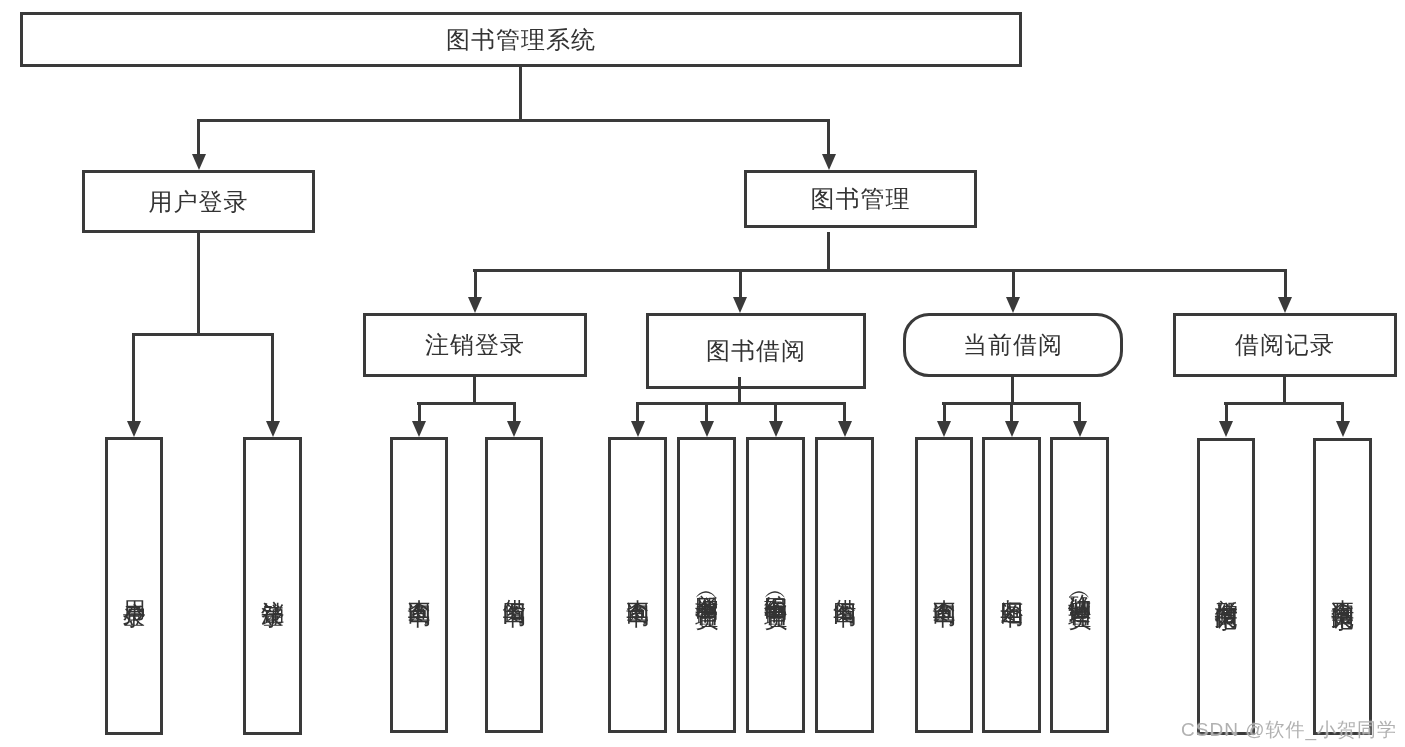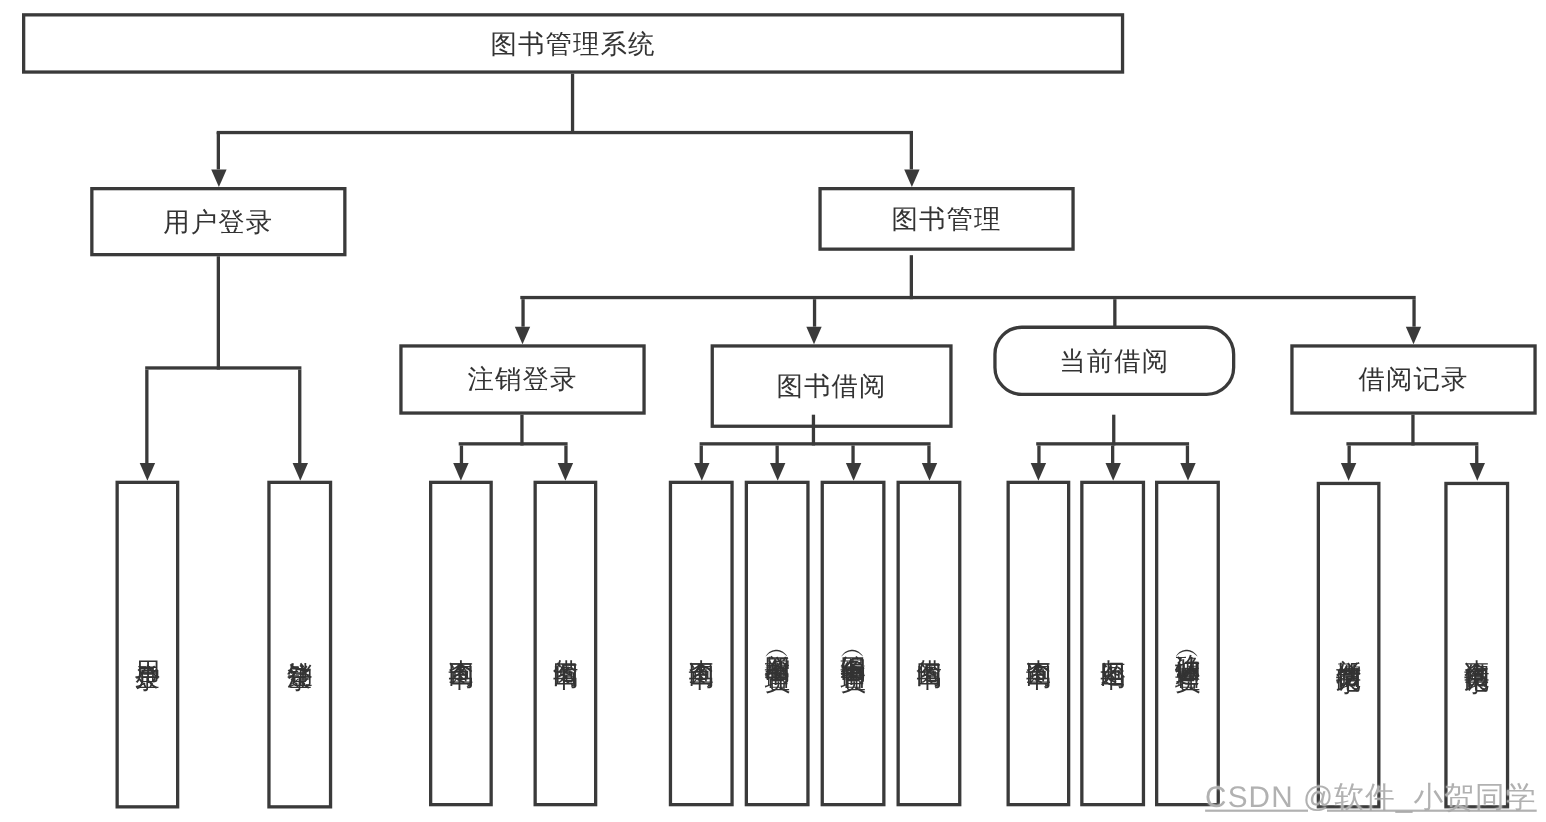--- a/index.html
+++ b/index.html
@@ -43,26 +43,25 @@
     width: 0;
     height: 0;
     border-left: 7px solid transparent;
     border-right: 7px solid transparent;
     border-top: 16px solid #3a3a3a;
   }
   .watermark {
     position: absolute;
     right: 8px;
     bottom: 4px;
-    font-size: 27px;
+    font-size: 19px;
     color: rgba(168,168,168,0.9);
     letter-spacing: 1px;
     z-index: 5;
     text-shadow: 0 0 2px #ffffff;
-    text-decoration: underline;
   }
 </style>
 </head>
 <body>
 
 <div class="stage">
 
   <div class="box" style="left:20px; top:12px; width:1002px; height:55px;">
     <span>图书管理系统</span>
   </div>
@@ -98,21 +97,21 @@
   <div class="arrow-down" style="left:1006px; top:297px;"></div>
   <div class="line" style="left:1284px; top:272px; width:3px; height:25px;"></div>
   <div class="arrow-down" style="left:1278px; top:297px;"></div>
 
   <div class="box" style="left:363px; top:313px; width:224px; height:64px;">
     <span>注销登录</span>
   </div>
   <div class="box" style="left:646px; top:313px; width:220px; height:76px;">
     <span>图书借阅</span>
   </div>
-  <div class="box" style="left:903px; top:296px; width:220px; height:64px;border-radius:26px;">
+  <div class="box" style="left:903px; top:313px; width:220px; height:64px;border-radius:26px;">
     <span>当前借阅</span>
   </div>
   <div class="box" style="left:1173px; top:313px; width:224px; height:64px;font-family:Liberation Serif, serif;">
     <span>借阅记录</span>
   </div>
 
   <div class="line" style="left:473px; top:377px; width:3px; height:28px;"></div>
   <div class="line" style="left:417px; top:402px; width:99px; height:3px;"></div>
   <div class="line" style="left:418px; top:405px; width:3px; height:16px;"></div>
   <div class="arrow-down" style="left:412px; top:421px;"></div>

